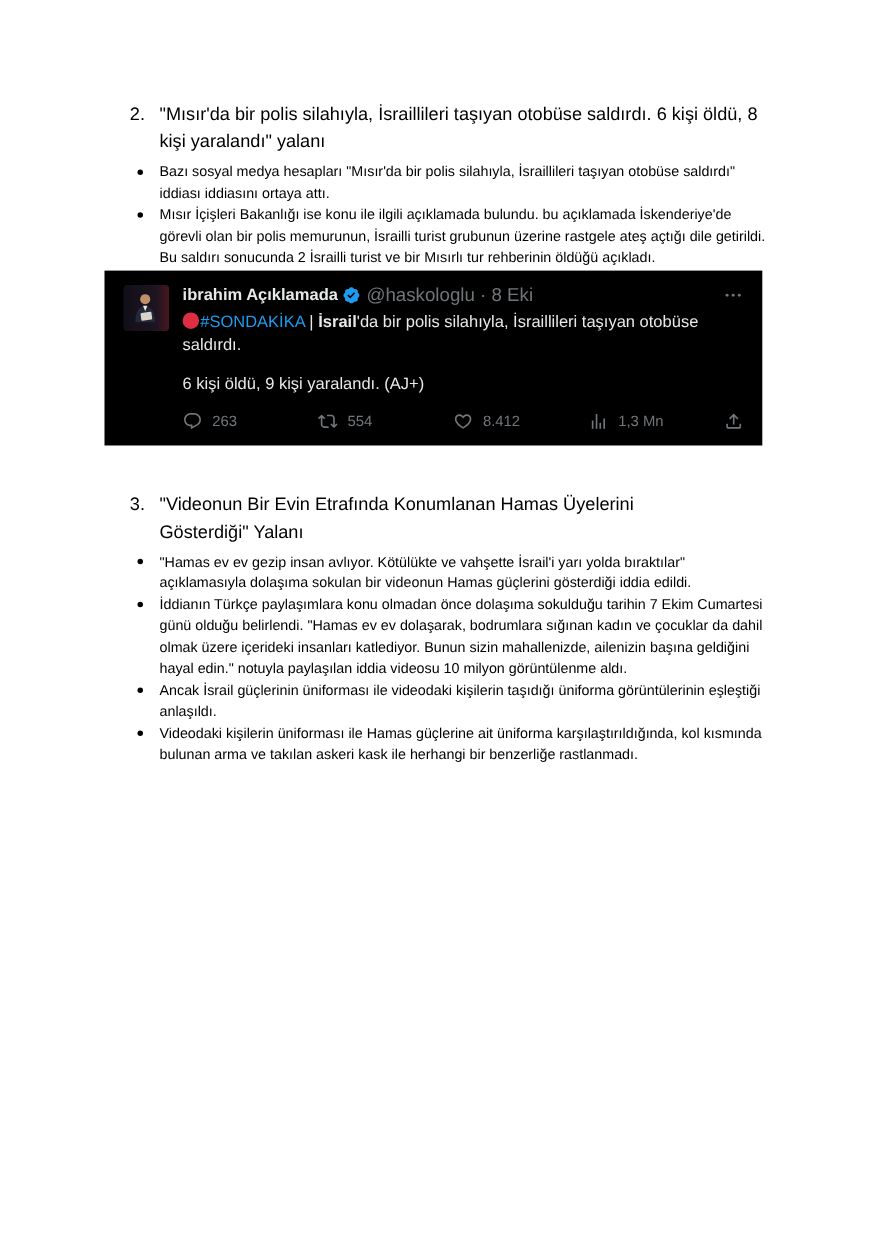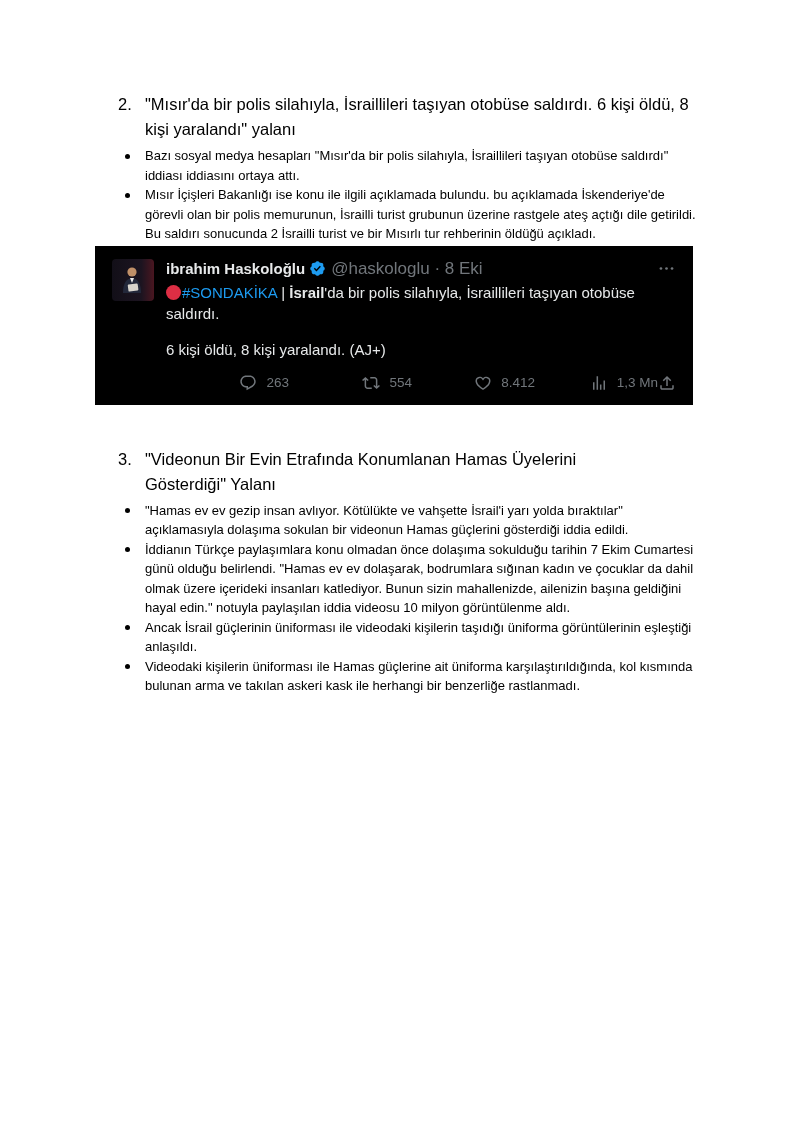--- a/index.html
+++ b/index.html
@@ -59,21 +59,21 @@
   .tweet-text .bold { font-weight:700; }
   .red-dot {
     display:inline-block; width:15px; height:15px; border-radius:50%;
     background:#dd2e44; vertical-align:-2px; margin-right:1px;
   }
   .tweet-line2 { font-size:15px; line-height:21px; margin-top:15px; color:#e7e9ea; }
   .stats-row {
     display:flex; align-items:center;
     margin-top:14px; color:#71767b; font-size:13.5px;
   }
-  .stat { flex:1; display:flex; align-items:center; gap:9px;justify-content:flex-end; }
+  .stat { flex:1; display:flex; align-items:center; gap:9px; }
   .stat.share-stat { flex:0 0 auto; }
   .stat svg { flex-shrink:0; }
 </style>
 </head>
 <body>
 
 <div class="page">
   <div class="content">
 
     <div class="heading">
@@ -97,35 +97,35 @@
           </defs>
           <rect width="42" height="42" fill="url(#avbg)"></rect>
           <circle cx="20" cy="13" r="4.6" fill="#c09068"></circle>
           <path d="M11 34 Q11 20 20 19 Q29 20 29 34 Z" fill="#23283a"></path>
           <path d="M18 19 L20 24 L22 19 Z" fill="#e8e8e8"></path>
           <rect x="16" y="25" width="10" height="7" rx="1" fill="#d8d4cc" transform="rotate(-8 21 28)"></rect>
         </svg>
       </div>
       <div class="tweet-body">
         <div class="name-row">
-          <span class="t-name">ibrahim Haskoloğlu</span>
+          <span class="t-name">ibrahim Açıklamada</span>
           <svg class="badge" viewBox="0 0 24 24">
             <path fill="#1d9bf0" d="M22.25 12c0-1.43-.88-2.67-2.19-3.34.46-1.39.2-2.9-.81-3.91s-2.52-1.27-3.91-.81c-.66-1.31-1.91-2.19-3.34-2.19s-2.67.88-3.33 2.19c-1.4-.46-2.91-.2-3.92.81s-1.26 2.52-.8 3.91c-1.31.67-2.2 1.91-2.2 3.34s.89 2.67 2.2 3.34c-.46 1.39-.21 2.9.8 3.91s2.52 1.26 3.91.81c.67 1.31 1.91 2.19 3.34 2.19s2.68-.88 3.34-2.19c1.39.45 2.9.2 3.91-.81s1.27-2.52.81-3.91c1.31-.67 2.19-1.91 2.19-3.34zm-11.71 4.2L6.8 12.46l1.41-1.42 2.26 2.26 4.8-5.23 1.47 1.36-6.2 6.77z"></path>
           </svg>
           <span class="t-meta">@haskologlu · 8 Eki</span>
           <span class="more-btn">
             <svg width="19" height="19" viewBox="0 0 24 24">
               <circle cx="5" cy="12" r="1.7" fill="#71767b"></circle>
               <circle cx="12" cy="12" r="1.7" fill="#71767b"></circle>
               <circle cx="19" cy="12" r="1.7" fill="#71767b"></circle>
             </svg>
           </span>
         </div>
         <div class="tweet-text"><span class="red-dot"></span><span class="hashtag">#SONDAKİKA</span><span> | </span><span class="bold">İsrail</span><span>'da bir polis silahıyla, İsraillileri taşıyan otobüse saldırdı.</span></div>
-        <div class="tweet-line2">6 kişi öldü, 8 kişi yaralandı. (AJ+)</div>
+        <div class="tweet-line2">6 kişi öldü, 9 kişi yaralandı. (AJ+)</div>
         <div class="stats-row">
           <div class="stat">
             <svg width="18" height="18" viewBox="0 0 24 24">
               <path fill="#71767b" d="M1.751 10c0-4.42 3.584-8 8.005-8h4.366c4.49 0 8.129 3.64 8.129 8.13 0 2.96-1.607 5.68-4.196 7.11l-8.054 4.46v-3.69h-.067c-4.49.1-8.183-3.51-8.183-8.01zm8.005-6c-3.317 0-6.005 2.69-6.005 6 0 3.37 2.77 6.08 6.138 6.01l.351-.01h1.761v2.3l5.087-2.81c1.951-1.08 3.163-3.13 3.163-5.36 0-3.39-2.744-6.13-6.129-6.13H9.756z"></path>
             </svg>
             <span>263</span>
           </div>
           <div class="stat">
             <svg width="18" height="18" viewBox="0 0 24 24">
               <path fill="#71767b" d="M4.5 3.88l4.432 4.14-1.364 1.46L5.5 7.55V16c0 1.1.896 2 2 2H13v2H7.5c-2.209 0-4-1.79-4-4V7.55L1.432 9.48.068 8.02 4.5 3.88zM16.5 6H11V4h5.5c2.209 0 4 1.79 4 4v8.45l2.068-1.93 1.364 1.46-4.432 4.14-4.432-4.14 1.364-1.46 2.068 1.93V8c0-1.1-.896-2-2-2z"></path>

